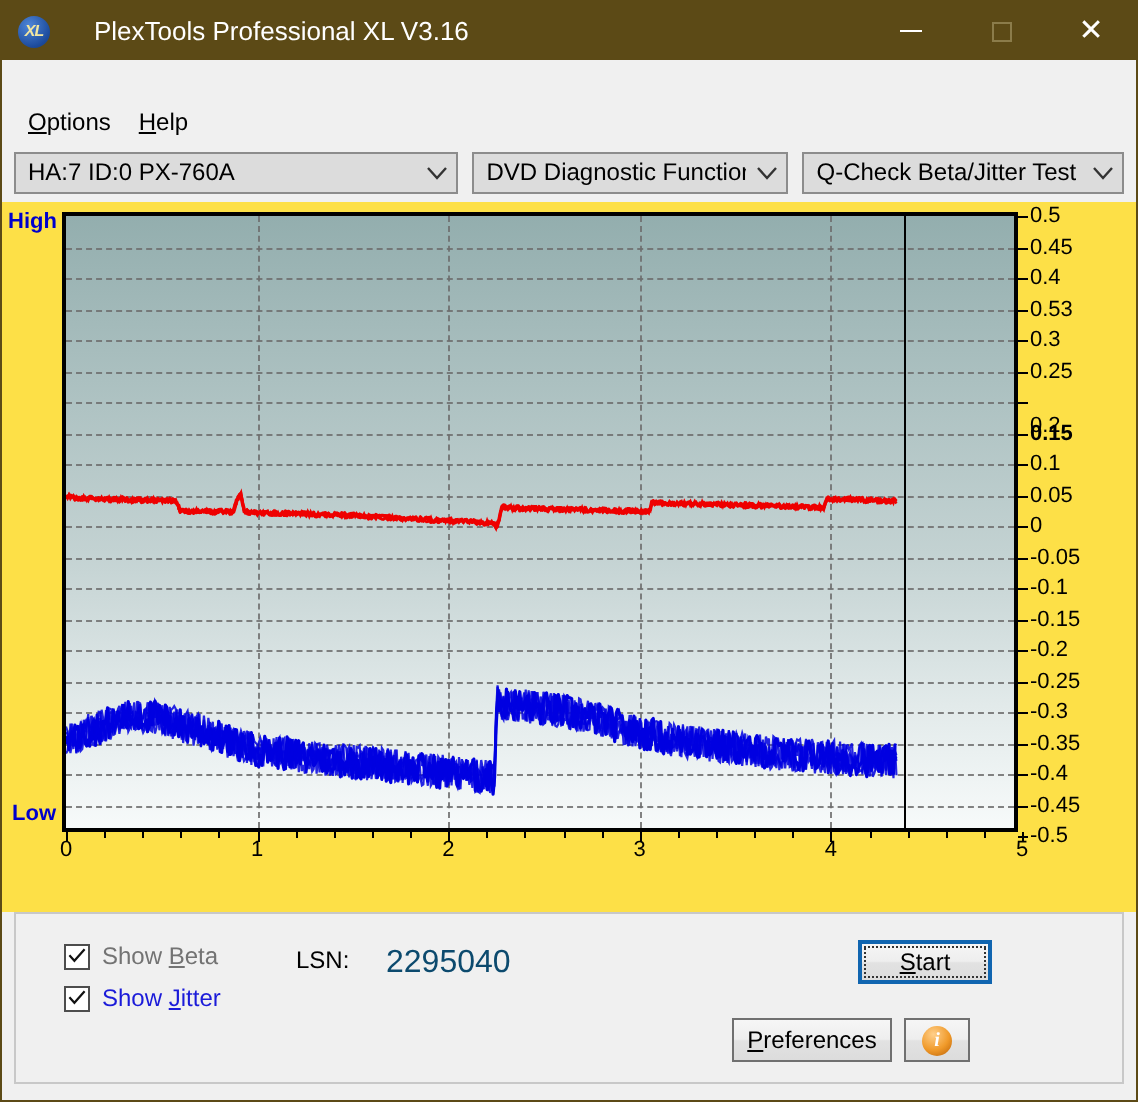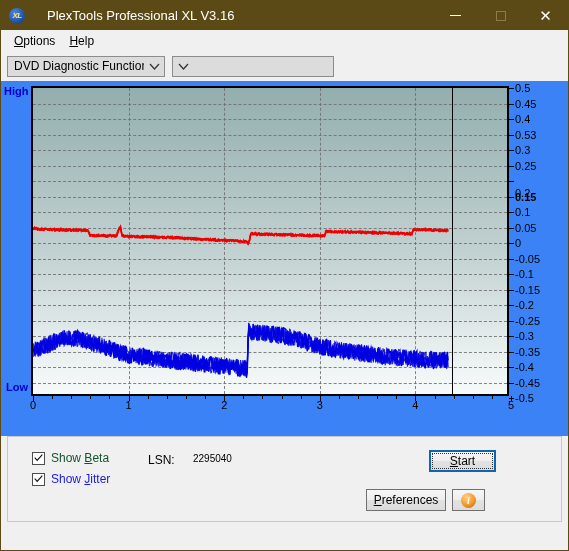--- a/index.html
+++ b/index.html
@@ -87,20 +87,21 @@
     font-family: "Liberation Sans", sans-serif;
   }
   
   #menubar {
     height: 21px;
     display: flex;
     align-items: center;
     background: #f0f0f0;
     flex: none;
     padding-left: 6px;
+    margin-top: 20px;
   }
   .menu-item {
     font-size: 12px;
     color: #000000;
     padding: 2px 7px;
     white-space: nowrap;
   }
   .menu-item u { text-decoration: underline; }
   
   #toolbar {
@@ -138,21 +139,21 @@
   }
   .chev svg { display:block; }
   #combo-drive  { width: 224px; }
   #combo-funcs  { width: 158px; }
   #combo-test   { width: 162px; }
   
   #chart-panel {
     flex: none;
     height: 355px;
     position: relative;
-    background: #3b82f6;
+    background: #fde047;
   }
   #plot-frame {
     position: absolute;
     left: 30px;
     top: 5px;
     width: 478px;
     height: 310px;
     border: 2px solid #000;
     box-sizing: border-box;
     background: linear-gradient(to bottom, #93aeae 0%, #a7bdbd 22%, #c3d2d2 55%, #e2eaea 80%, #f7fafa 100%);
@@ -251,33 +252,33 @@
     border: 1px solid #4d4d4d;
     background: #ffffff;
     box-sizing: border-box;
     display: flex;
     align-items: center;
     justify-content: center;
     flex: none;
   }
   .checkbox svg { display: block; }
   .check-label { font-size: 12px; white-space: nowrap; }
-  .lbl-beta   { color: #14532d; text-align: right; }
+  .lbl-beta   { color: #737373; text-align: right; }
   .lbl-jitter { color: #1b1bd9; }
   #lsn-label {
     position: absolute;
     left: 140px; top: 16px;
     font-size: 12px;
     color: #000;
   }
   #lsn-value {
     position: absolute;
     left: 185px; top: 16px;
-    font-size: 10px;
-    color: #000000;
+    font-size: 16px;
+    color: #0c4a6e;
   }
   .btn {
     position: absolute;
     border: 1px solid #707070;
     background: linear-gradient(to bottom, #f6f6f6 0%, #eeeeee 48%, #e2e2e2 52%, #dcdcdc 100%);
     font-size: 12px;
     color: #000;
     display: flex;
     align-items: center;
     justify-content: center;
@@ -354,29 +355,38 @@
         </div>
     </div>
   </div>
 
   <div id="menubar">
     <div class="menu-item"><u>O</u><span>ptions</span></div>
     <div class="menu-item"><u>H</u><span>elp</span></div>
   </div>
 
   <div id="toolbar">
+    <div class="combo" id="combo-drive">
+      <span class="combo-label">HA:7 ID:0  PX-760A</span>
+      <span class="chev">
+        <svg width="11" height="7" viewBox="0 0 11 7">
+            <path d="M1 1 L5.5 6 L10 1" stroke="#333" stroke-width="1.2" fill="none"></path>
+          </svg>
+      </span>
+    </div>
     <div class="combo" id="combo-funcs">
       <span class="combo-label">DVD Diagnostic Functions</span>
       <span class="chev">
         <svg width="11" height="7" viewBox="0 0 11 7">
             <path d="M1 1 L5.5 6 L10 1" stroke="#333" stroke-width="1.2" fill="none"></path>
           </svg>
       </span>
     </div>
     <div class="combo" id="combo-test">
+      <span class="combo-label">Q-Check Beta/Jitter Test</span>
       <span class="chev">
         <svg width="11" height="7" viewBox="0 0 11 7">
             <path d="M1 1 L5.5 6 L10 1" stroke="#333" stroke-width="1.2" fill="none"></path>
           </svg>
       </span>
     </div>
   </div>
 
   <div id="chart-panel">
     <div id="label-high">High</div>

